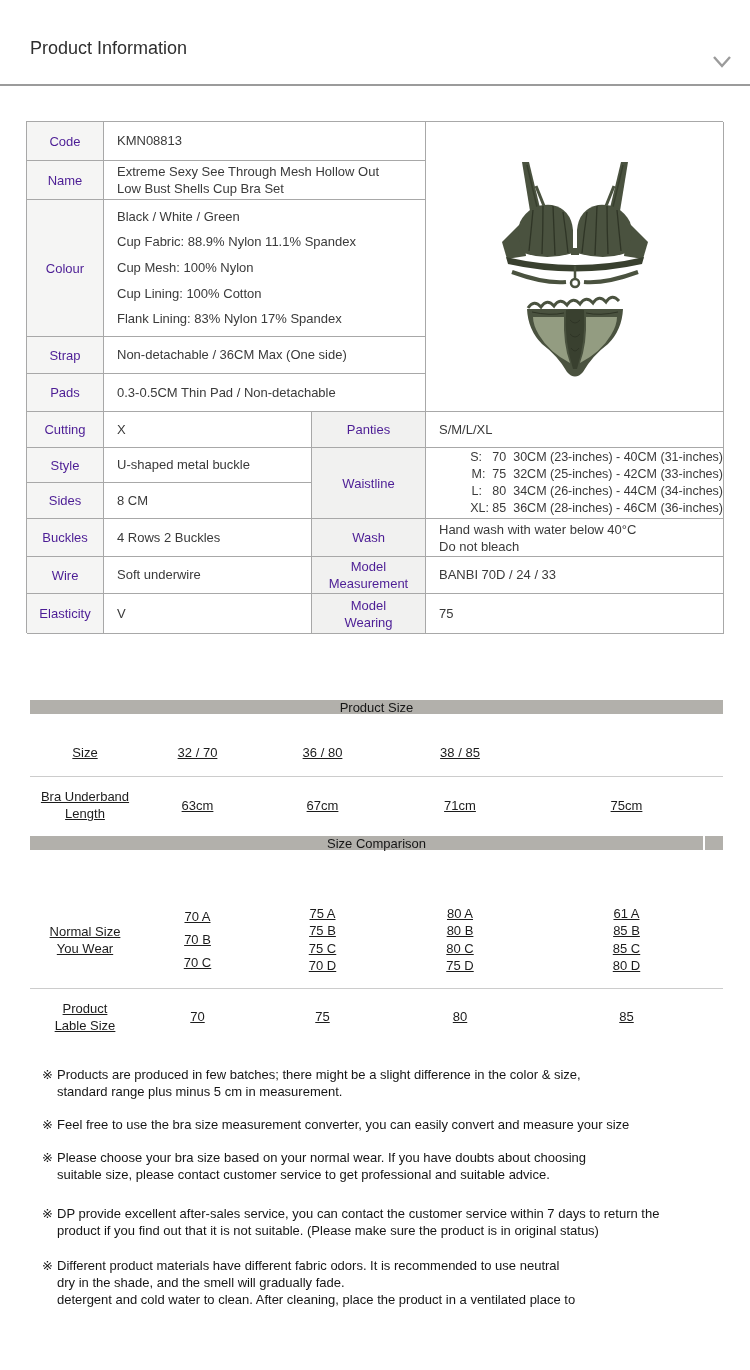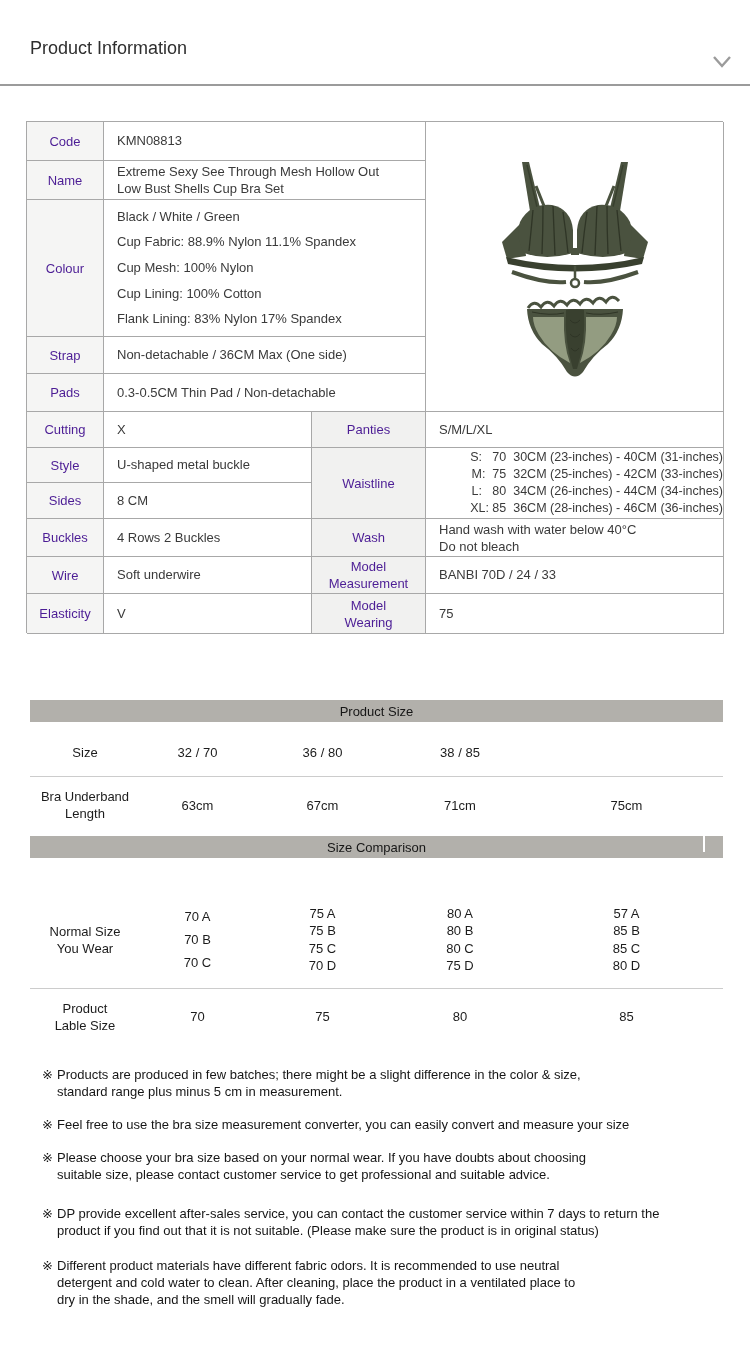--- a/index.html
+++ b/index.html
@@ -29,30 +29,30 @@
   .val{background:#fff;display:flex;flex-direction:column;justify-content:center;padding-left:13px;color:#3a3a3a;}
   .val .ln{line-height:18px;}
   .colour-v{justify-content:space-around;padding-top:4px;padding-bottom:4px;}
   .waist-v{font-size:12.5px;align-items:flex-end;}
   .waist-v .ln{line-height:17px;white-space:pre;}
   .wash-v .ln{line-height:17px;}
   .img-cell{background:#fff;display:flex;align-items:flex-start;justify-content:center;}
 
   
   .bar{
-    position:absolute;left:30px;width:693px;height:22px;background:#b2b0ab;
+    position:absolute;left:30px;width:693px;height:14px;background:#b2b0ab;
     display:flex;align-items:center;justify-content:center;font-size:13px;color:#161616;
   }
   .notch{position:absolute;left:673px;top:0;width:2px;height:16px;background:#ffffff;}
   .grid5{
     position:absolute;left:30px;width:693px;display:grid;
     grid-template-columns:110px 115px 135px 140px 1fr;
     font-size:13px;color:#1c1c1c;
   }
-  .grid5 > div{display:flex;flex-direction:column;align-items:center;justify-content:center;text-align:right;}
+  .grid5 > div{display:flex;flex-direction:column;align-items:center;justify-content:center;text-align:right;text-decoration:underline;}
   .grid5 .l17 div{line-height:17px;}
   .rule{position:absolute;left:30px;width:693px;height:1px;background:#cccccc;}
   .cmp-col div{line-height:17.5px;}
   .cmp-col0 div{line-height:23px;}
 
   
   .notes{position:absolute;left:42px;top:1066px;width:670px;font-size:13px;color:#161616;}
   .note{position:relative;padding-left:15px;}
   .note .marker{position:absolute;left:0;top:0;line-height:17px;}
   .note .nl{line-height:17px;}
@@ -259,21 +259,21 @@
     <div>75 C</div>
     <div>70 D</div>
   </div>
   <div class="cmp-col">
     <div>80 A</div>
     <div>80 B</div>
     <div>80 C</div>
     <div>75 D</div>
   </div>
   <div class="cmp-col">
-    <div>57 A</div>
+    <div>61 A</div>
     <div>85 B</div>
     <div>85 C</div>
     <div>80 D</div>
   </div>
 </div>
 <div class="rule" style="top:988px"></div>
 <div class="grid5" style="top:989px;height:55px">
   <div class="l17">
     <div>Product</div>
     <div>Lable Size</div>
@@ -300,16 +300,16 @@
     <div class="nl">suitable size, please contact customer service to get professional and suitable advice.</div>
   </div>
   <div class="note mt22">
     <span class="marker">※</span>
     <div class="nl">DP provide excellent after-sales service, you can contact the customer service within 7 days to return the</div>
     <div class="nl">product if you find out that it is not suitable. (Please make sure the product is in original status)</div>
   </div>
   <div class="note mt18">
     <span class="marker">※</span>
     <div class="nl">Different product materials have different fabric odors. It is recommended to use neutral</div>
+    <div class="nl">dry in the shade, and the smell will gradually fade.</div>
     <div class="nl">detergent and cold water to clean. After cleaning, place the product in a ventilated place to</div>
-    <div class="nl">dry in the shade, and the smell will gradually fade.</div>
   </div>
 </div>
 
 </body></html>

